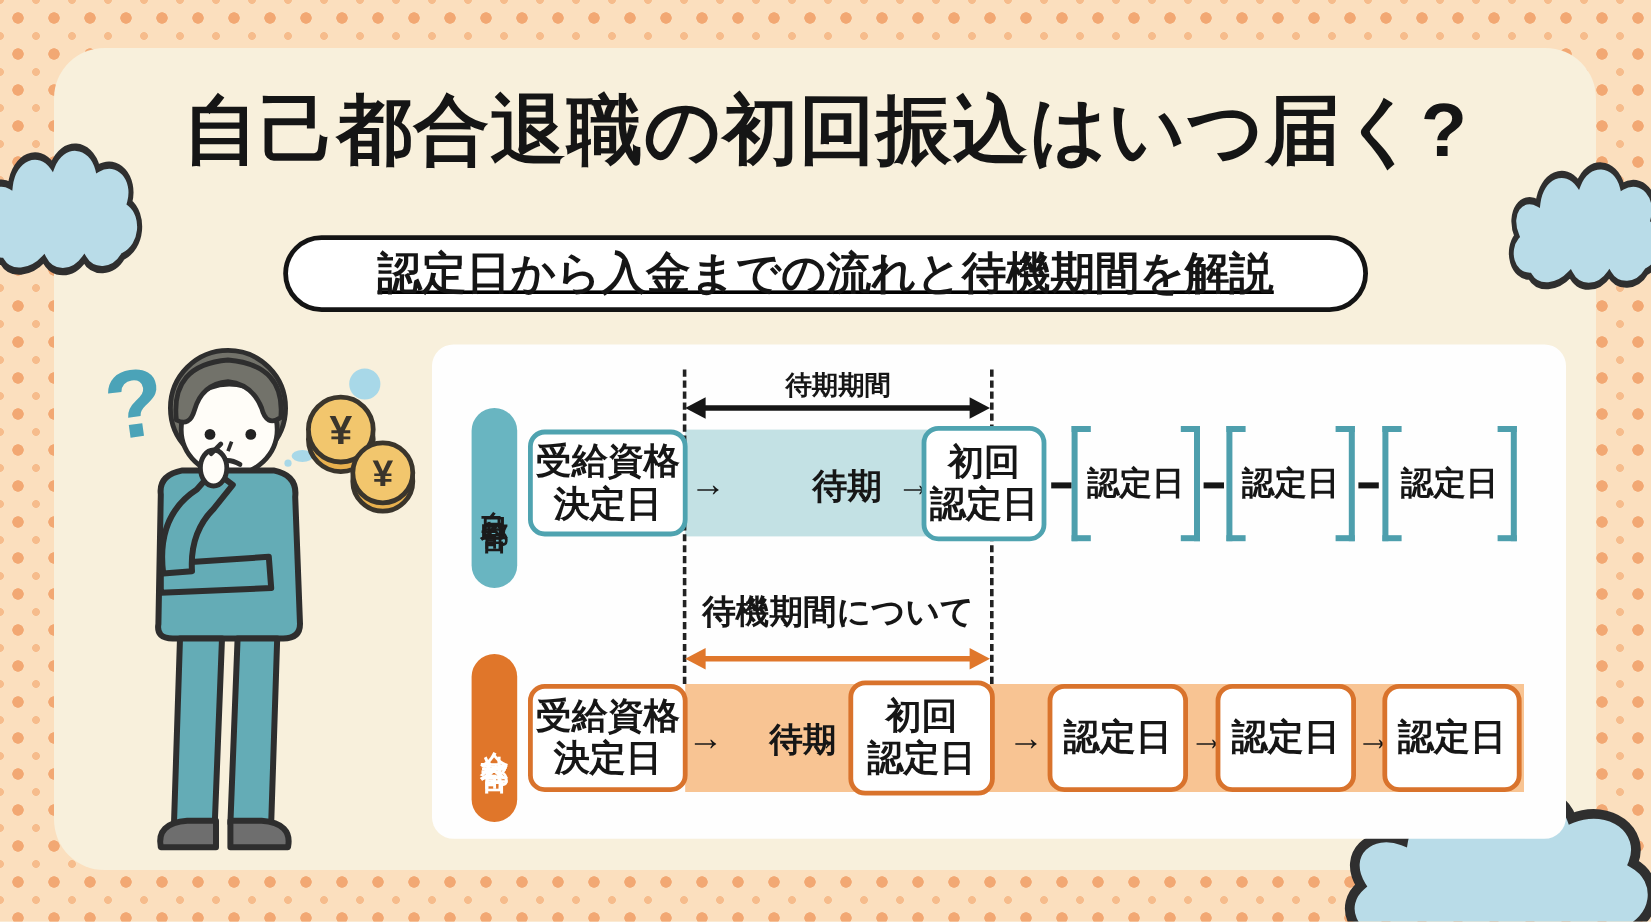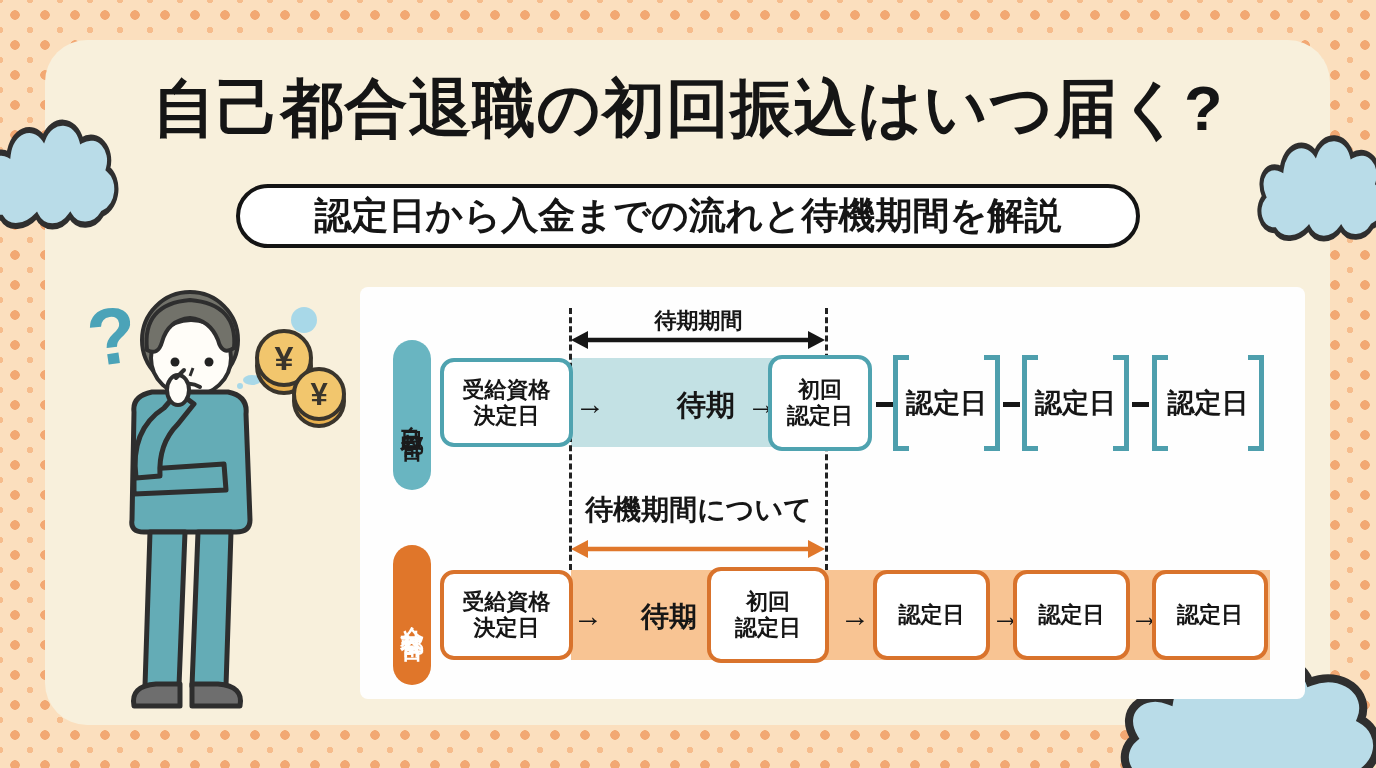--- a/index.html
+++ b/index.html
@@ -21,47 +21,47 @@
     background:#F8F0DC; border-radius:42px;
   }
 
   .title {
     position:absolute; left:0; top:66px; width:1376px;
     text-align:center; font-size:63px; font-weight:900; color:#151515;
     letter-spacing:1px;
   }
 
   .subtitle-pill {
-    position:absolute; left:236px; top:184px; width:904px; height:64px;
+    position:absolute; left:236px; top:196px; width:904px; height:64px;
     background:#FFFFFF; border:4px solid #141414; border-radius:40px;
-    display:flex; align-items:center; justify-content:center;
+    display:flex; align-items:center; justify-content:center;text-decoration:underline;
   }
   .subtitle-pill span { font-size:37px; font-weight:900; color:#151515; }
 
   .panel {
     position:absolute; left:360px; top:287px; width:945px; height:412px;
-    background:#FEFEFE; border-radius:8px;
+    background:#FEFEFE; border-radius:18px;
   }
 
   
   .vpill {
     position:absolute; width:38px; border-radius:19px;
     display:flex; align-items:center; justify-content:center;
   }
   .vpill span {
     writing-mode:vertical-rl; text-orientation:upright;
     font-size:23px; font-weight:800; letter-spacing:4px; line-height:1;
   }
   .band { position:absolute; }
   .fbox {
     position:absolute; background:#FFFFFF; border-radius:14px;
     display:flex; flex-direction:column; align-items:center; justify-content:center;
     line-height:1.18; text-align:center;
   }
-  .fbox span { font-size:22px; font-weight:800; color:#161616; }
+  .fbox span { font-size:30px; font-weight:800; color:#161616; }
   .arrow {
     position:absolute; font-size:30px; font-weight:900; color:#161616;
     text-align:center;
   }
   .wait-label { position:absolute; font-size:29px; font-weight:900; color:#161616; text-align:center;margin-left:36px; }
   .dash { position:absolute; height:5px; background:#161616; }
   .vguide { position:absolute; top:21px; height:262px; width:0; border-left:3px dashed #222; }
   .measure-label { position:absolute; left:210px; width:257px; text-align:center; font-weight:900; color:#161616; }
   .bkgroup { position:absolute; display:flex; align-items:center; justify-content:center; }
   .bk { position:absolute; top:0; width:16px; height:100%; border:5px solid #4E9FAD; }

